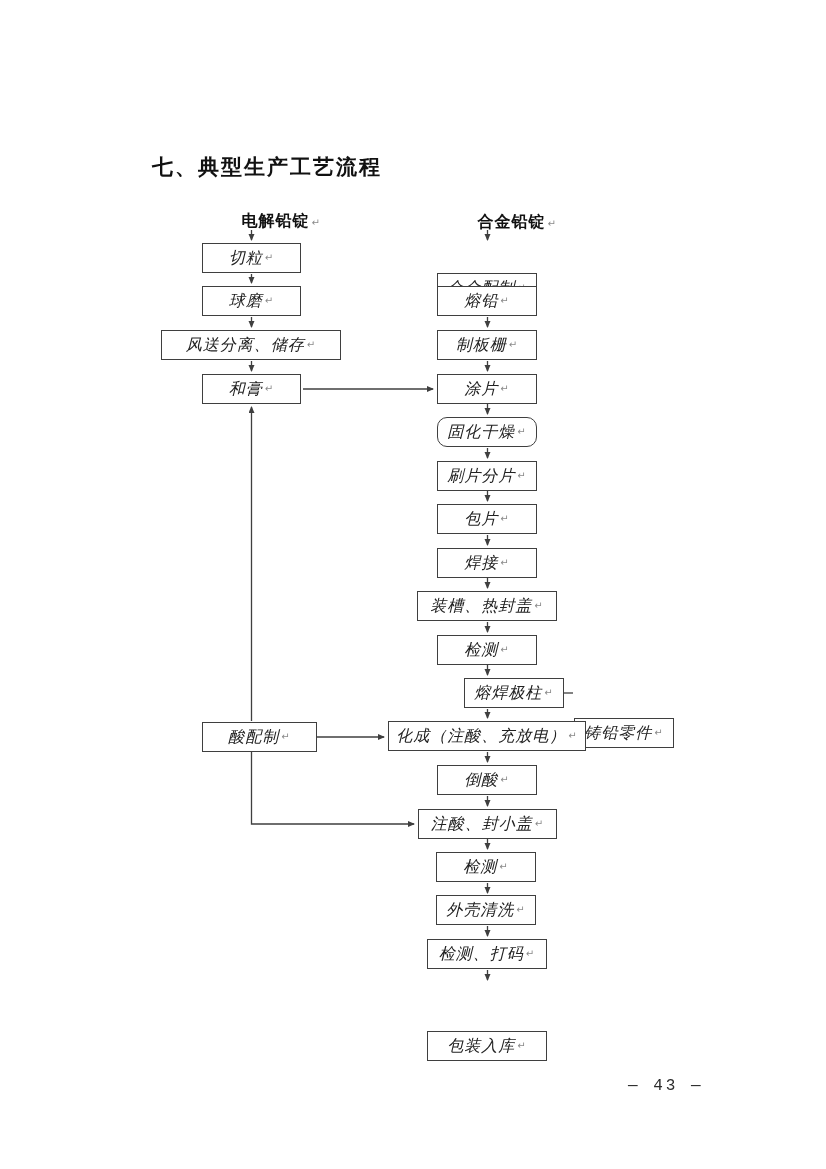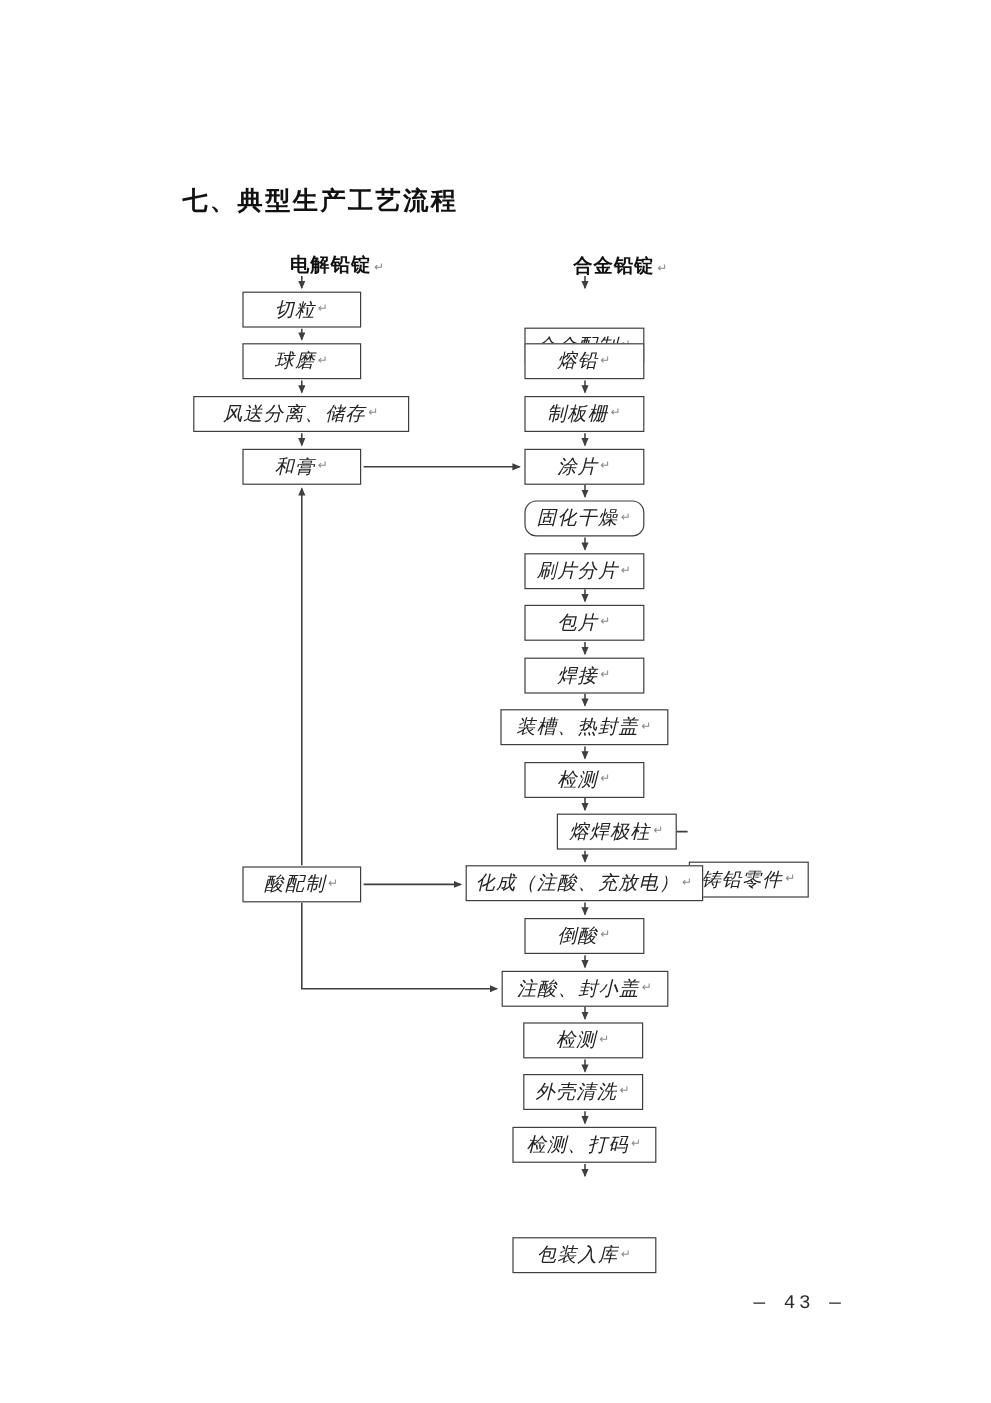--- a/index.html
+++ b/index.html
@@ -107,21 +107,21 @@
       <span class="pmark">↵</span>
   </div>
   <div class="node" style="left:161px;top:330px;width:180px;">
     <span class="lbl">风送分离、储存</span>
       <span class="pmark">↵</span>
   </div>
   <div class="node" style="left:202px;top:374px;width:99px;">
     <span class="lbl">和膏</span>
       <span class="pmark">↵</span>
   </div>
-  <div class="node" style="left:202px;top:722px;width:99px;">
+  <div class="node" style="left:202px;top:722px;width:115px;">
     <span class="lbl">酸配制</span>
       <span class="pmark">↵</span>
   </div>
 
   <div class="node" style="left:437px;top:243px;width:100px;margin-top:30px;">
     <span class="lbl">合金配制</span>
       <span class="pmark">↵</span>
   </div>
   <div class="node" style="left:437px;top:286px;width:100px;">
     <span class="lbl">熔铅</span>

